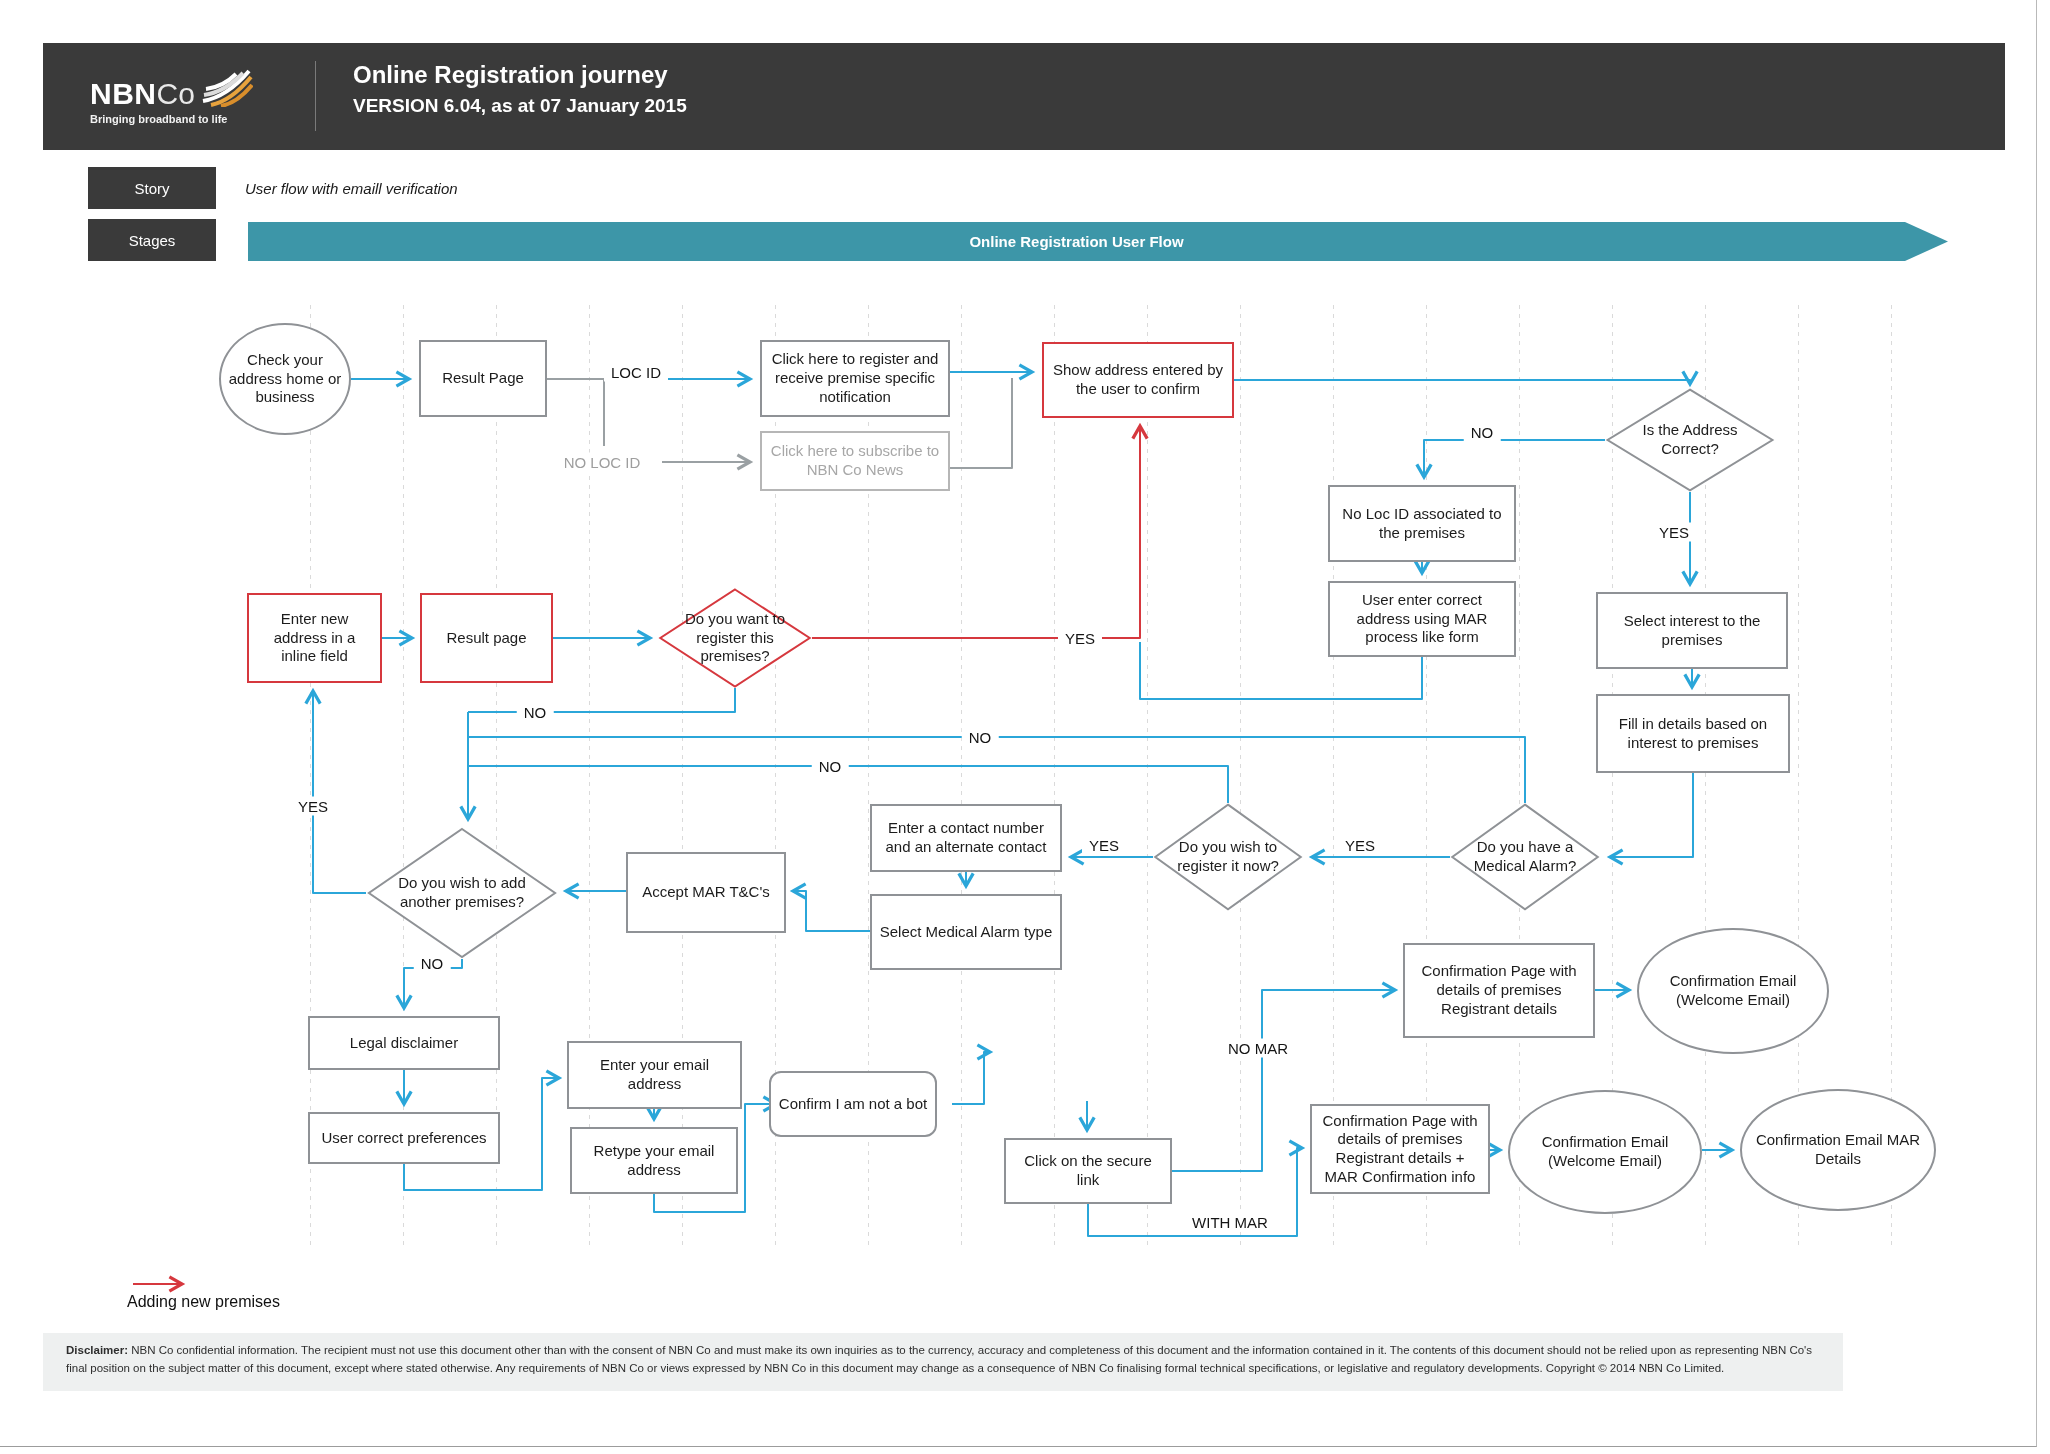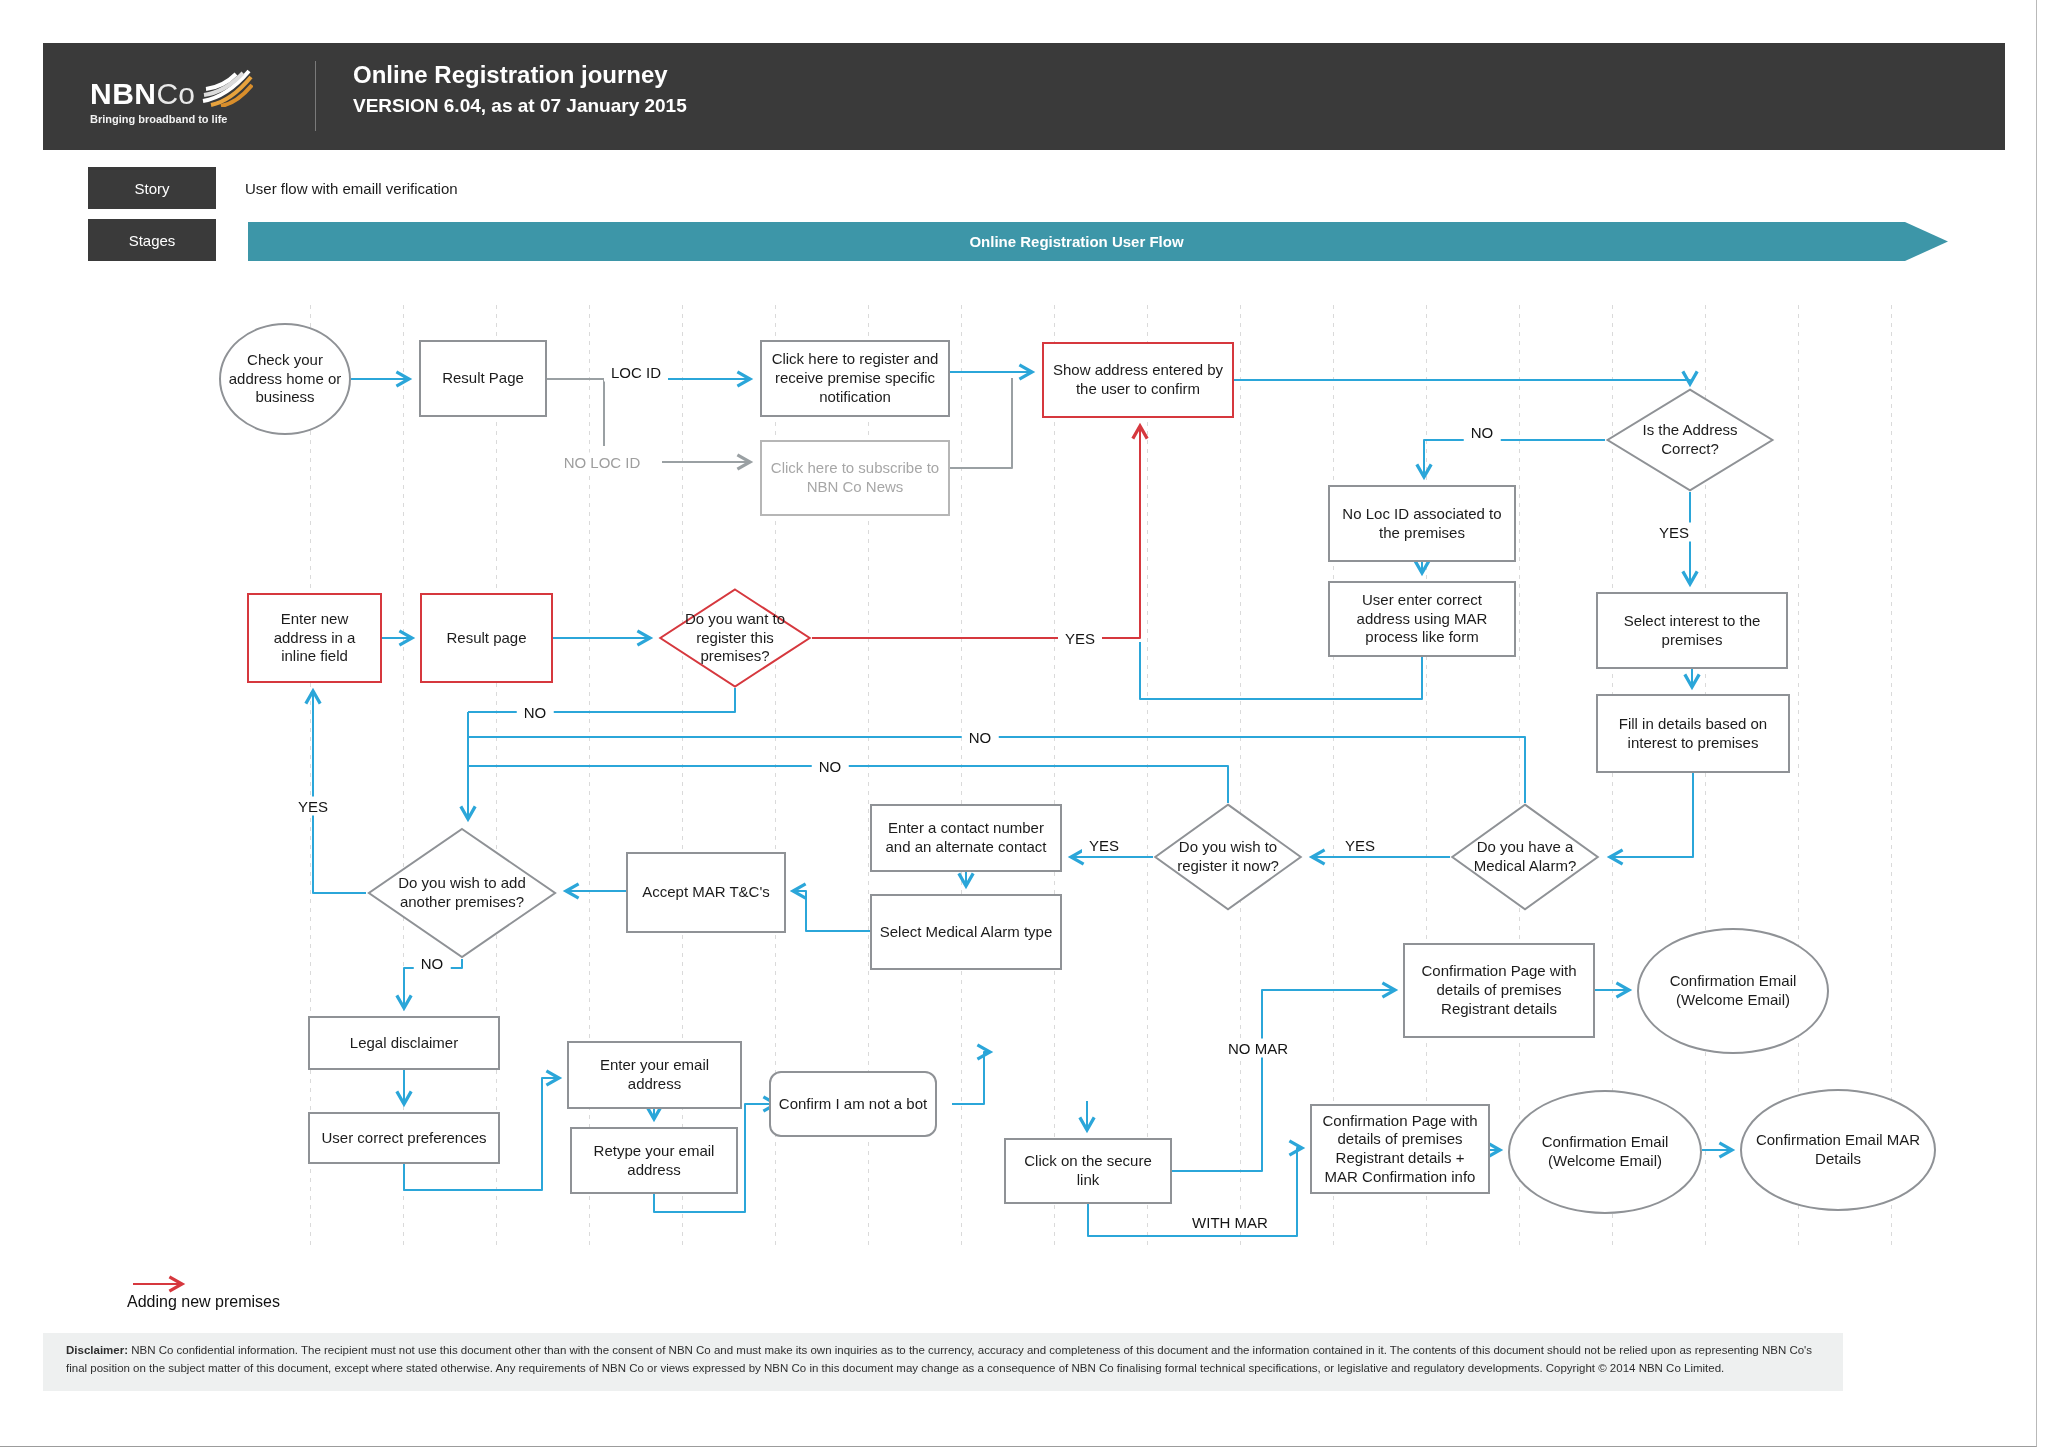--- a/index.html
+++ b/index.html
@@ -14,21 +14,21 @@
   .logo-nbn{font-size:30px;font-weight:bold;letter-spacing:.5px;}
   .logo-co{font-size:30px;font-weight:300;color:#e9e9e9;}
   .logo-tag{font-size:11px;font-weight:bold;margin-top:2px;color:#f2f2f2;}
   .swoosh{margin-left:4px;margin-bottom:4px;}
   .hdr-div{position:absolute;left:272px;top:18px;width:1px;height:70px;background:#7a7a7a;}
   .hdr-title{position:absolute;left:310px;top:18px;color:#fff;font-size:24px;font-weight:bold;}
   .hdr-sub{position:absolute;left:310px;top:52px;color:#fff;font-size:19px;font-weight:bold;}
   
   .btn{position:absolute;width:128px;height:42px;background:#3a3a3a;color:#fff;font-size:15px;
        display:flex;align-items:center;justify-content:center;cursor:pointer;}
-  .caption{position:absolute;left:245px;top:180px;font-size:15px;color:#1b1b1b;}
+  .caption{position:absolute;left:245px;top:180px;font-size:15px;color:#1b1b1b;font-style:italic;}
   .banner{position:absolute;left:248px;top:222px;width:1700px;height:39px;background:#3d96a8;
           color:#fff;font-size:15px;font-weight:bold;display:flex;align-items:center;justify-content:center;
           padding-right:43px;box-sizing:border-box;
           clip-path:polygon(0 0, calc(100% - 43px) 0, 100% 50%, calc(100% - 43px) 100%, 0 100%);}
   
   .grid{position:absolute;left:310px;top:300px;width:1592px;height:945px;z-index:1;
         background-image:
           repeating-linear-gradient(to bottom,#ffffff 0 5px,transparent 5px 9px),
           repeating-linear-gradient(to right,#dadada 0 1px,transparent 1px 93px);}
   .wires{position:absolute;left:0;top:0;z-index:2;pointer-events:none;}
@@ -144,21 +144,21 @@
 
   <div class="node ellipse" style="left:219px;top:323px;width:132px;height:112px;">
       <span>Check your address home or business</span>
     </div>
   <div class="node" style="left:419px;top:340px;width:128px;height:77px;">
       <span>Result Page</span>
     </div>
   <div class="node" style="left:760px;top:340px;width:190px;height:77px;">
       <span>Click here to register and receive premise specific notification</span>
     </div>
-  <div class="node ghost" style="left:760px;top:431px;width:190px;height:76px;margin-top:9px;">
+  <div class="node ghost" style="left:760px;top:431px;width:190px;height:60px;">
       <span>Click here to subscribe to NBN Co News</span>
     </div>
   <div class="node red" style="left:1042px;top:342px;width:192px;height:76px;">
       <span>Show address entered by the user to confirm</span>
     </div>
 
   <div class="node diamond" style="left:1605px;top:388px;width:170px;height:104px;">
     <svg class="dshape" viewBox="0 0 100 100" preserveAspectRatio="none">
         <polygon points="50,1.5 98.5,50 50,98.5 1.5,50"></polygon>
       </svg>

